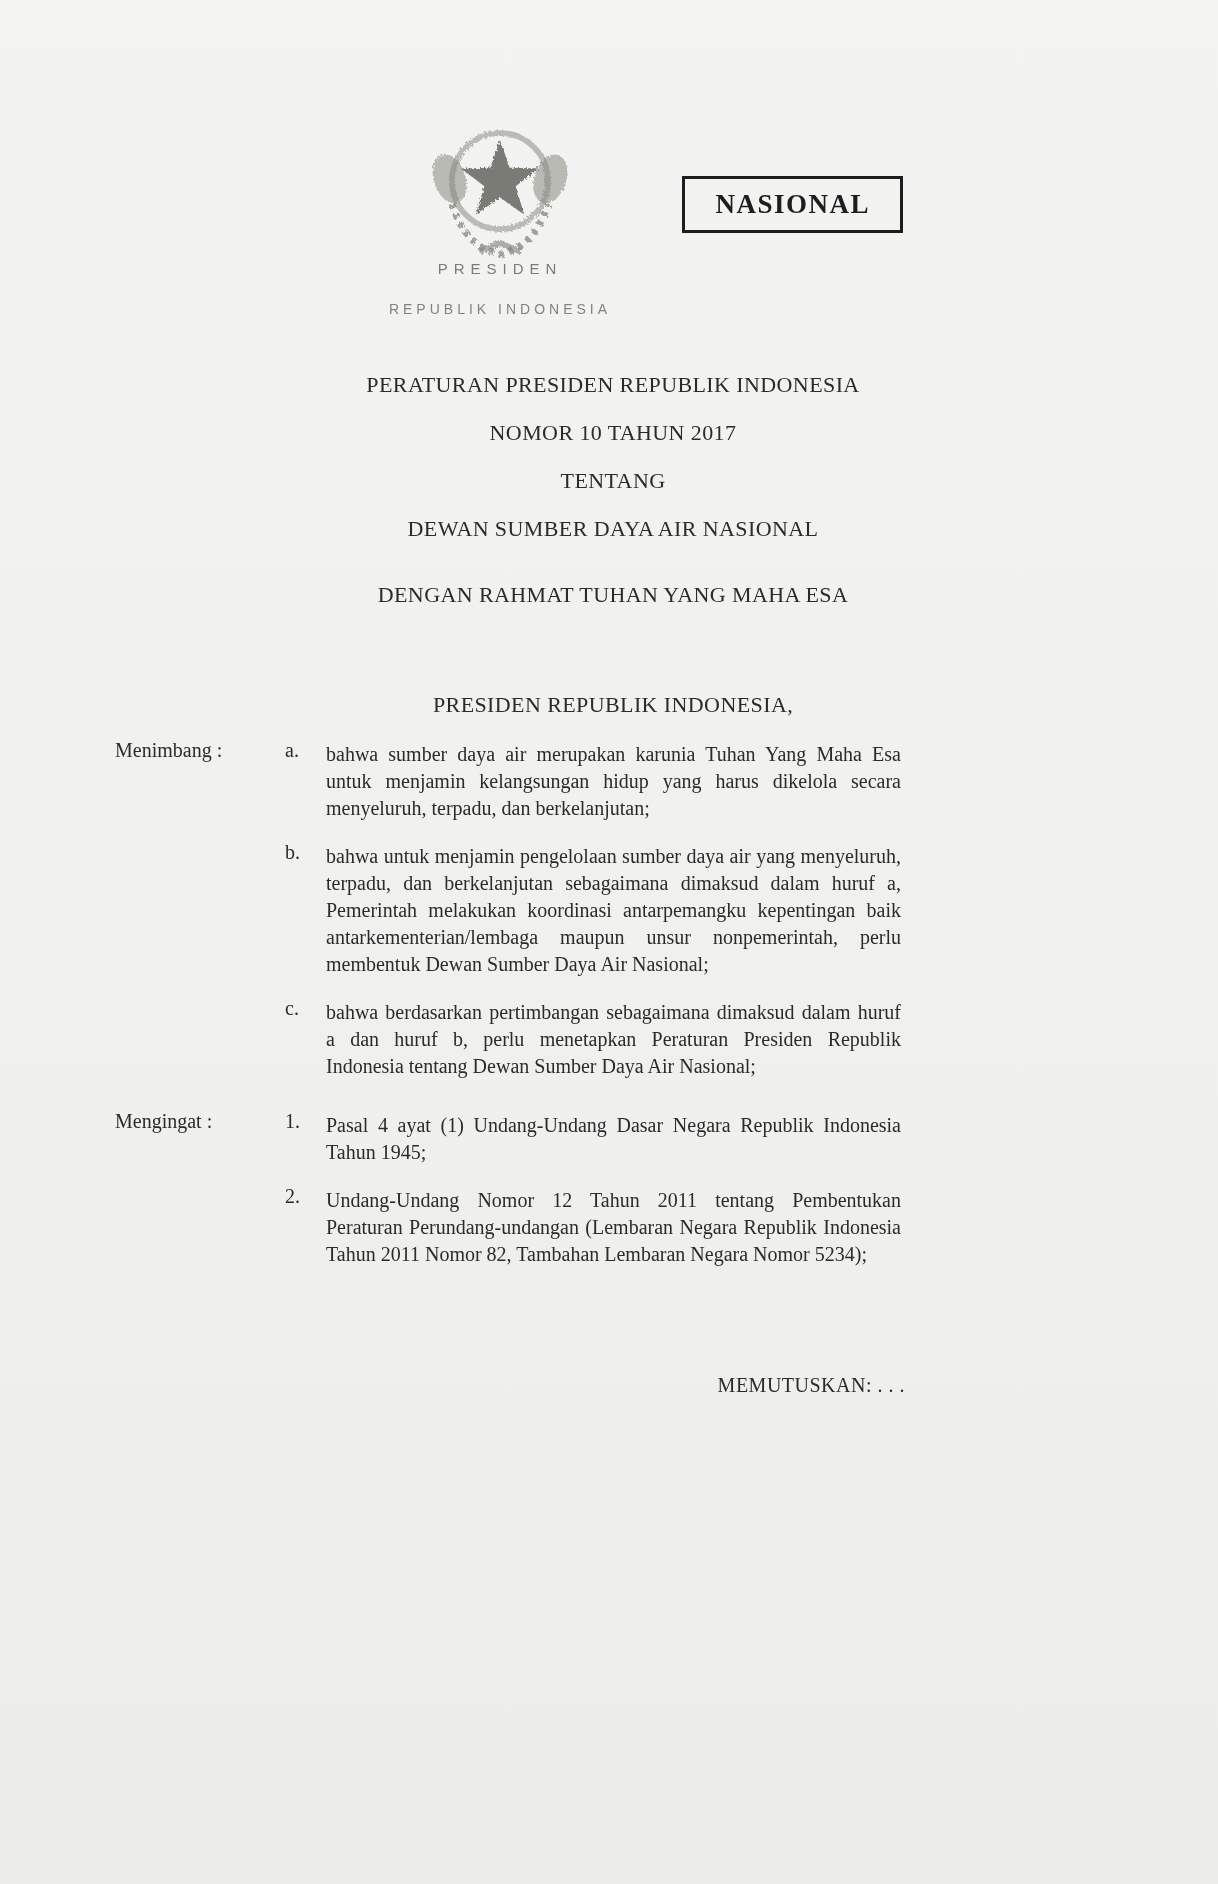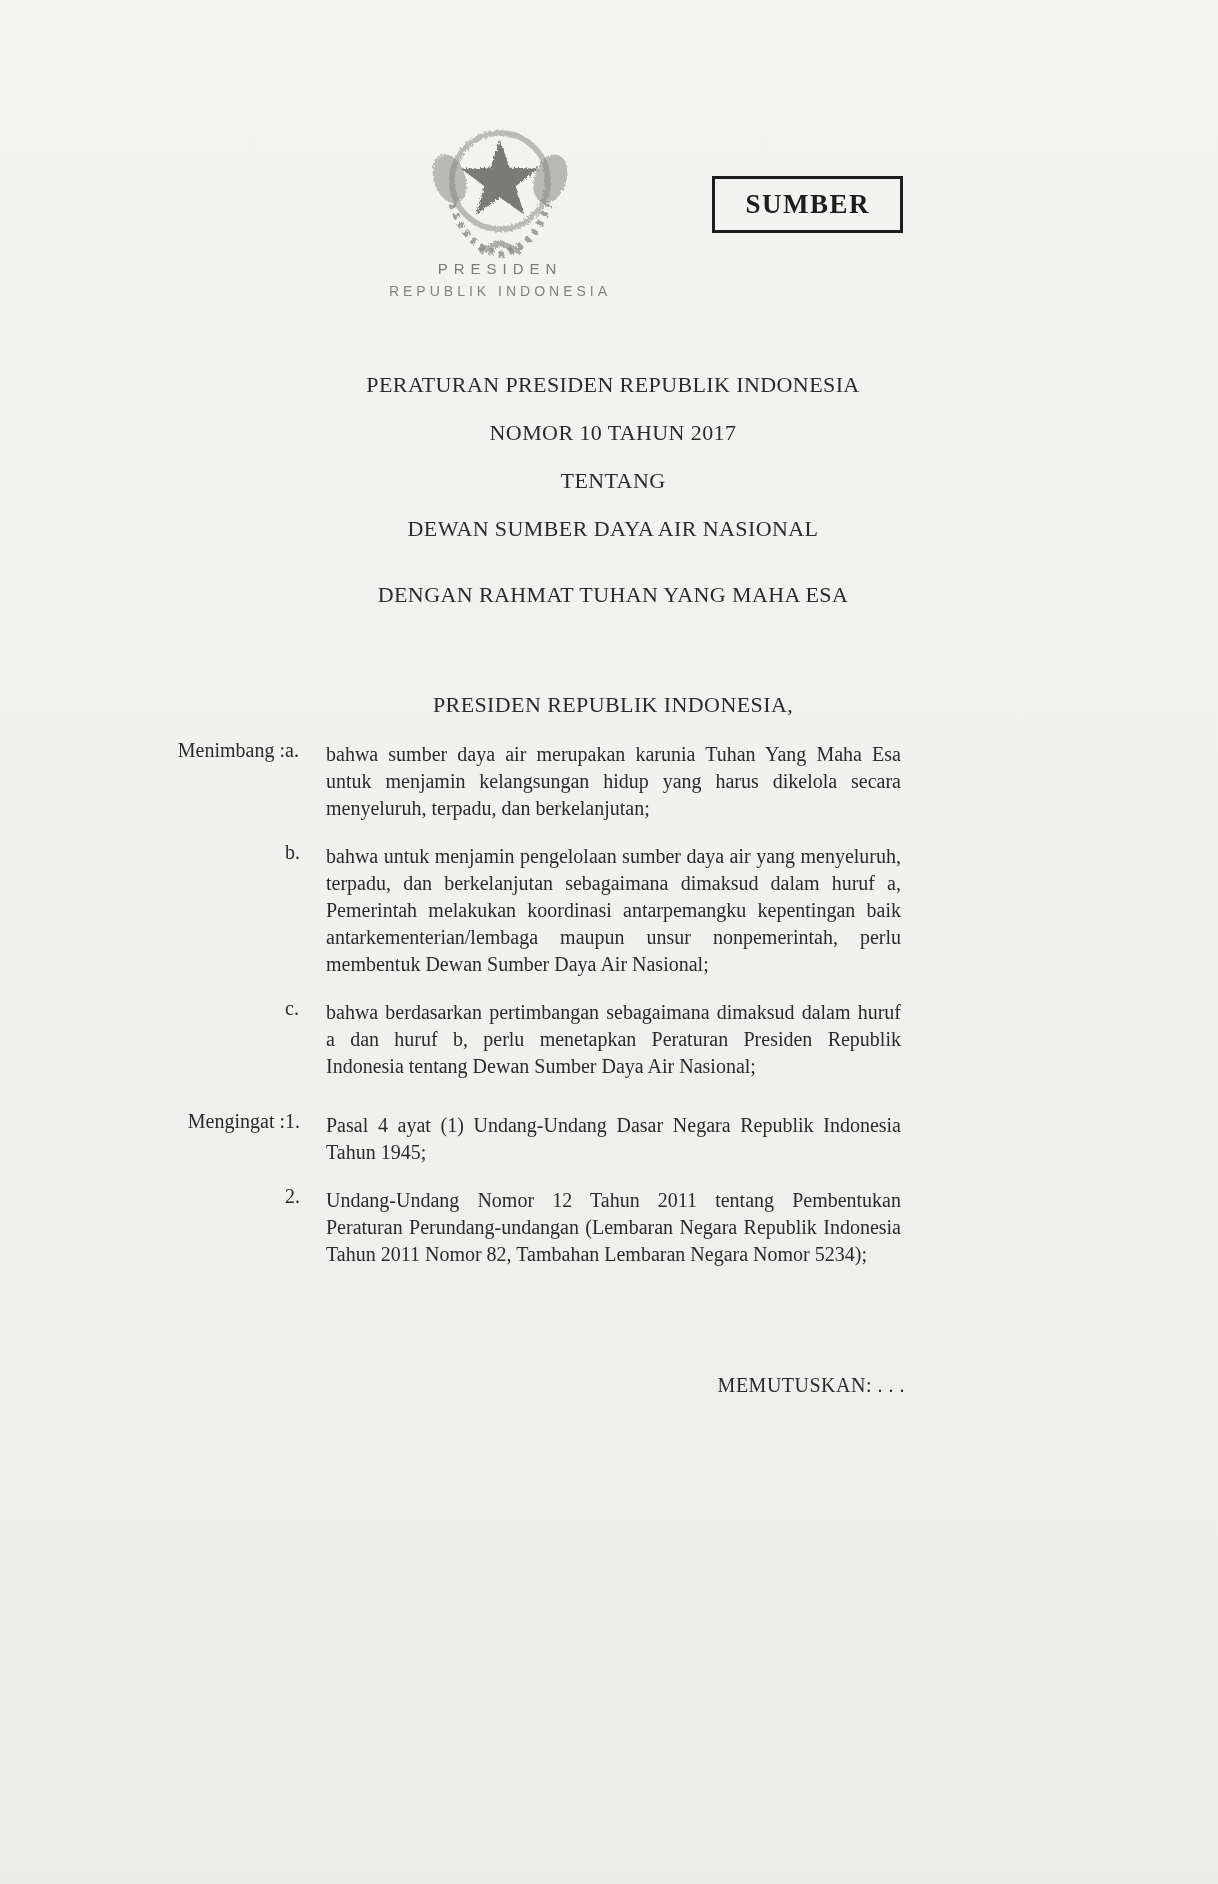--- a/index.html
+++ b/index.html
@@ -19,21 +19,21 @@
     filter:blur(.4px);
   }
 
   
   .letterhead{
     position:absolute;left:330px;top:260px;width:340px;
     text-align:center;color:#68685f;
     font-family:"Liberation Sans", sans-serif;
   }
   .letterhead .lh1{font-size:15px;letter-spacing:6px;opacity:.85;}
-  .letterhead .lh2{font-size:14px;letter-spacing:4px;margin-top:6px;opacity:.8;}
+  .letterhead .lh2{font-size:14px;letter-spacing:4px;margin-top:24px;opacity:.8;}
 
   
   .stamp{
     position:absolute;top:176px;right:315px;
     border:3px solid #1d1d1d;
     padding:10px 30px;
     font-size:27px;font-weight:bold;letter-spacing:1.5px;
     color:#1d1d1d;background:transparent;
   }
 
@@ -45,21 +45,21 @@
   .titleblock .tline{margin:0 0 22px 0;}
   .titleblock .preamble{margin-top:40px;}
   .titleblock .issuer{margin-top:84px;}
 
   
   .docbody{
     position:absolute;left:115px;right:313px;top:737px;
     font-size:20px;line-height:27px;
   }
   .section{display:flex;margin-bottom:24px;}
-  .section .label{width:170px;flex:0 0 170px;text-align:right;}
+  .section .label{width:170px;flex:0 0 170px;}
   .section .items{flex:1;}
   .item{display:flex;margin-bottom:13px;}
   .item .marker{width:37px;flex:0 0 37px;}
   .item p{margin:4px;text-align:justify;flex:1;}
   .item:last-child{margin-bottom:0;}
 
   .closing{
     position:absolute;top:1374px;right:313px;
     font-size:20px;letter-spacing:.5px;
   }
@@ -91,21 +91,21 @@
         <path d="M 52,126 L 70,118 L 88,126" fill="none" stroke="#7e7e76" stroke-width="5" opacity="0.6"></path>
       </g>
     </svg>
   </div>
 
   <div class="letterhead">
     <div class="lh1">PRESIDEN</div>
     <div class="lh2">REPUBLIK INDONESIA</div>
   </div>
 
-  <div class="stamp">SUMBER</div>
+  <div class="stamp">NASIONAL</div>
 
   <div class="titleblock">
     <p class="tline">PERATURAN PRESIDEN REPUBLIK INDONESIA</p>
     <p class="tline">NOMOR 10 TAHUN 2017</p>
     <p class="tline">TENTANG</p>
     <p class="tline">DEWAN SUMBER DAYA AIR NASIONAL</p>
     <p class="tline preamble">DENGAN RAHMAT TUHAN YANG MAHA ESA</p>
     <p class="tline issuer">PRESIDEN REPUBLIK INDONESIA,</p>
   </div>
 

